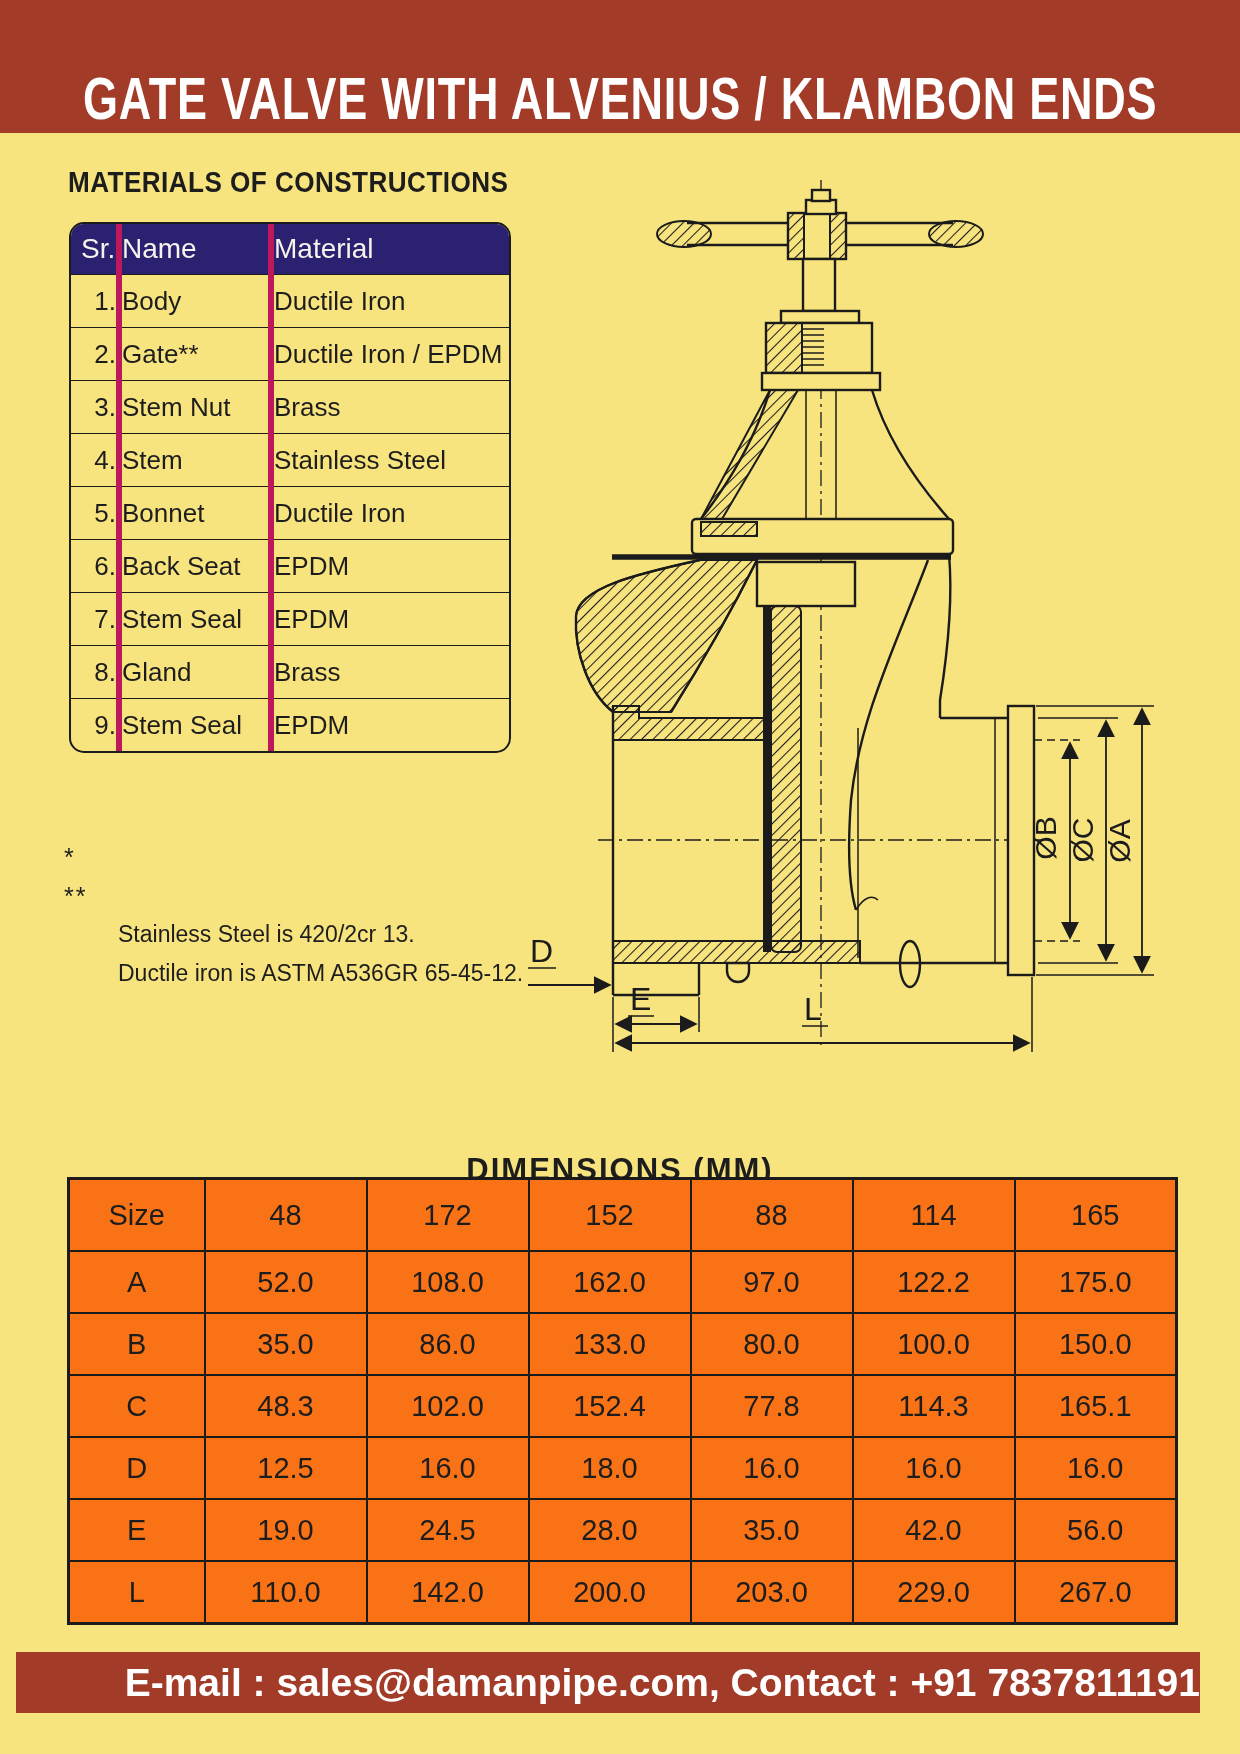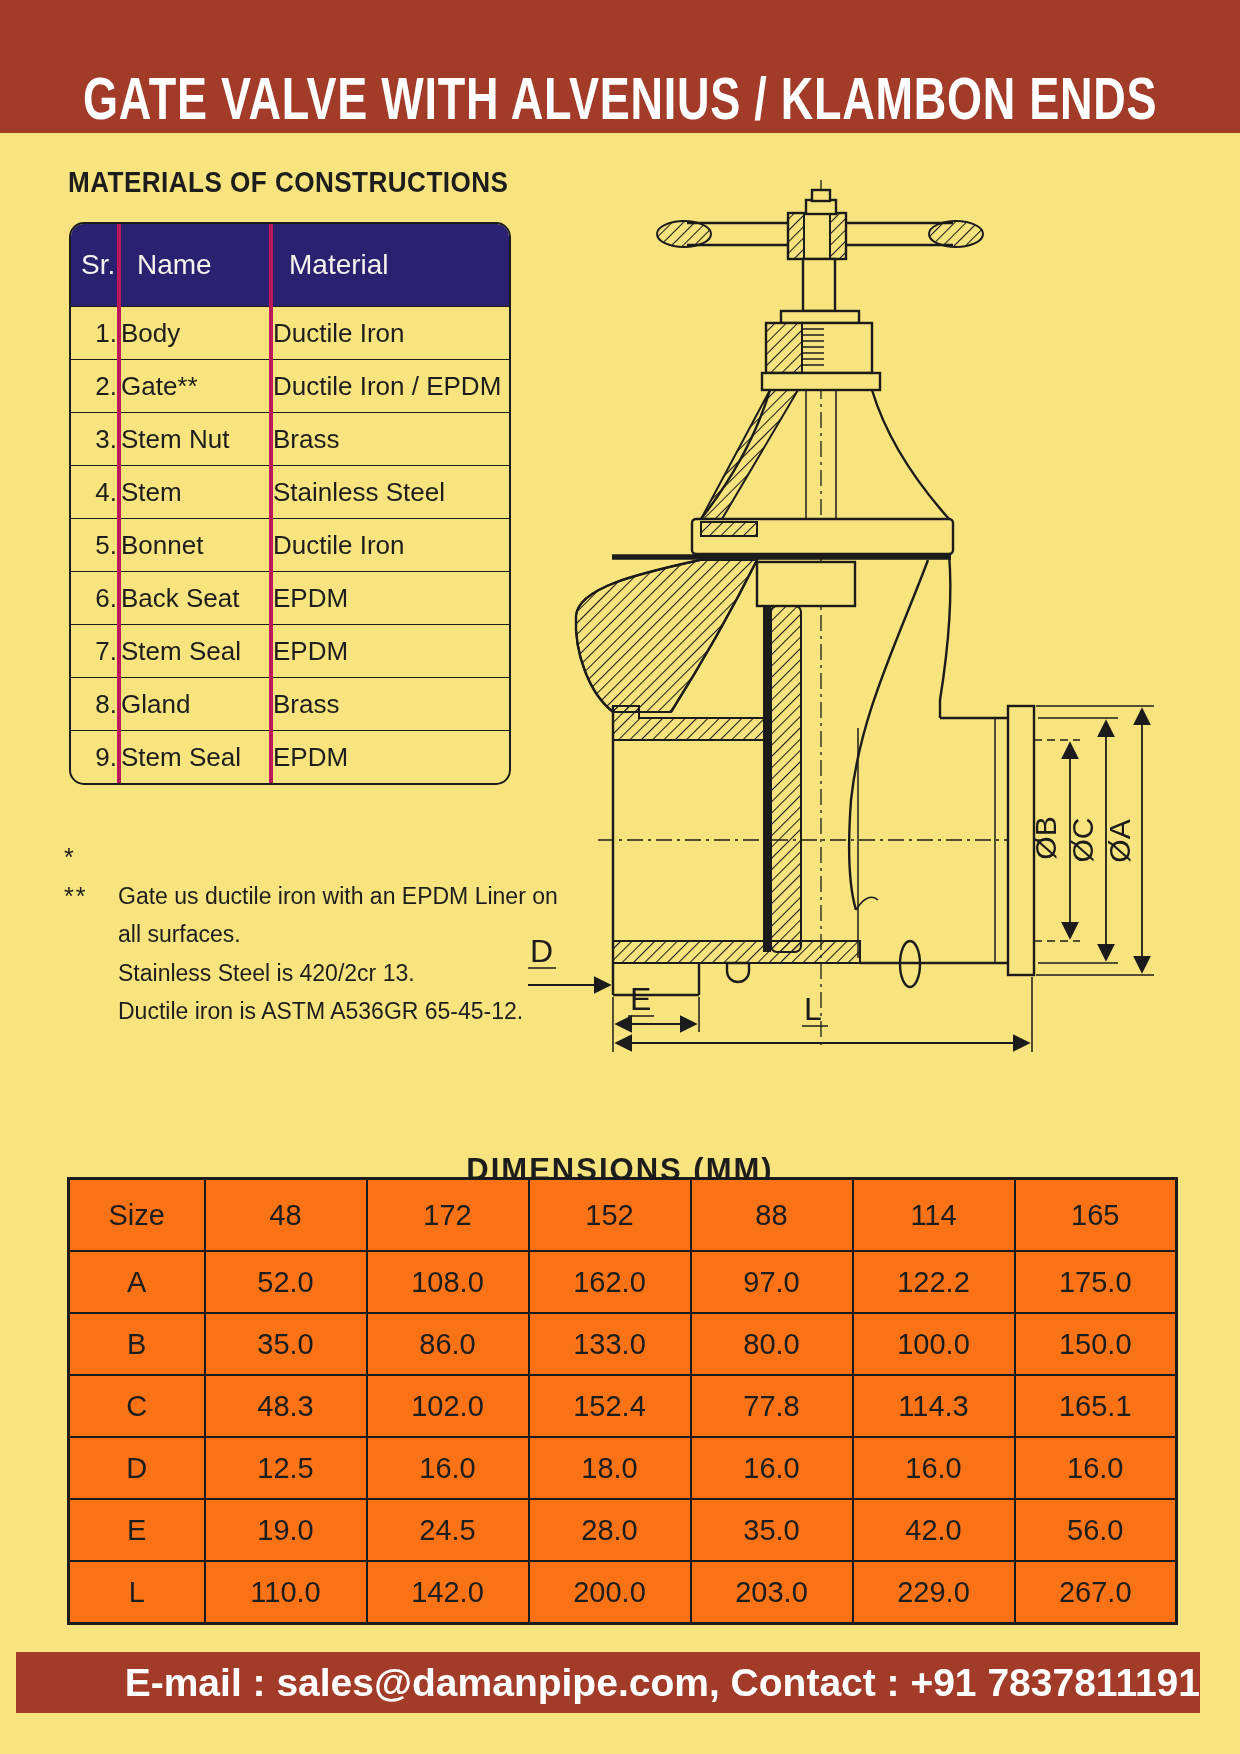--- a/index.html
+++ b/index.html
@@ -24,27 +24,27 @@
     letter-spacing:0.5px;
   }
   .mat-wrap {
     position:absolute; left:69px; top:222px; width:438px;
     border:2.5px solid #1b1b1b; border-radius:15px; overflow:hidden;
     background:#F8E47E;
   }
   .mat-table { width:100%; border-collapse:collapse; table-layout:fixed; }
   .mat-table th {
     background:#2A2170; color:#F6F3EC; font-weight:normal; font-size:28px;
-    height:50px; text-align:left; padding:16px;
+    height:50px; text-align:left; padding:0;
   }
   .mat-table td {
     font-size:26px; height:52px; padding:0; color:#1d1d1d;
   }
   .mat-table tr + tr td { border-top:1.5px solid #1b1b1b; }
-  .mat-table td + td, .mat-table th + th { border-left:4px solid #be185d; }
+  .mat-table td + td, .mat-table th + th { border-left:6px solid #be185d; }
   .col-sr  { width:48px; }
   .col-nm  { width:152px; }
   .col-mt  { width:238px; }
   .c-sr { text-align:right; padding-right:10px; }
   th.c-sr { text-align:left; padding-left:10px; }
   .c-nm { padding-left:14px; }
   .c-mt { padding-left:17px; }
   
   .notes { position:absolute; left:64px; top:838px; width:505px; }
   .note { display:flex; line-height:38.5px; font-size:23px; }
@@ -158,22 +158,20 @@
   </tbody>
     </table>
 </div>
 
 <div class="notes">
   <div class="note">
     <div class="note-marker">*</div>
   </div>
   <div class="note">
     <div class="note-marker">**</div>
-    <div class="note-text">Gate us ductile iron with an EPDM Liner on
-all surfaces.</div>
   </div>
   <div class="note">
     <div class="note-marker"></div>
     <div class="note-text">Stainless Steel is 420/2cr 13.</div>
   </div>
   <div class="note">
     <div class="note-marker"></div>
     <div class="note-text">Ductile iron is ASTM A536GR 65-45-12.</div>
   </div>
 </div>

